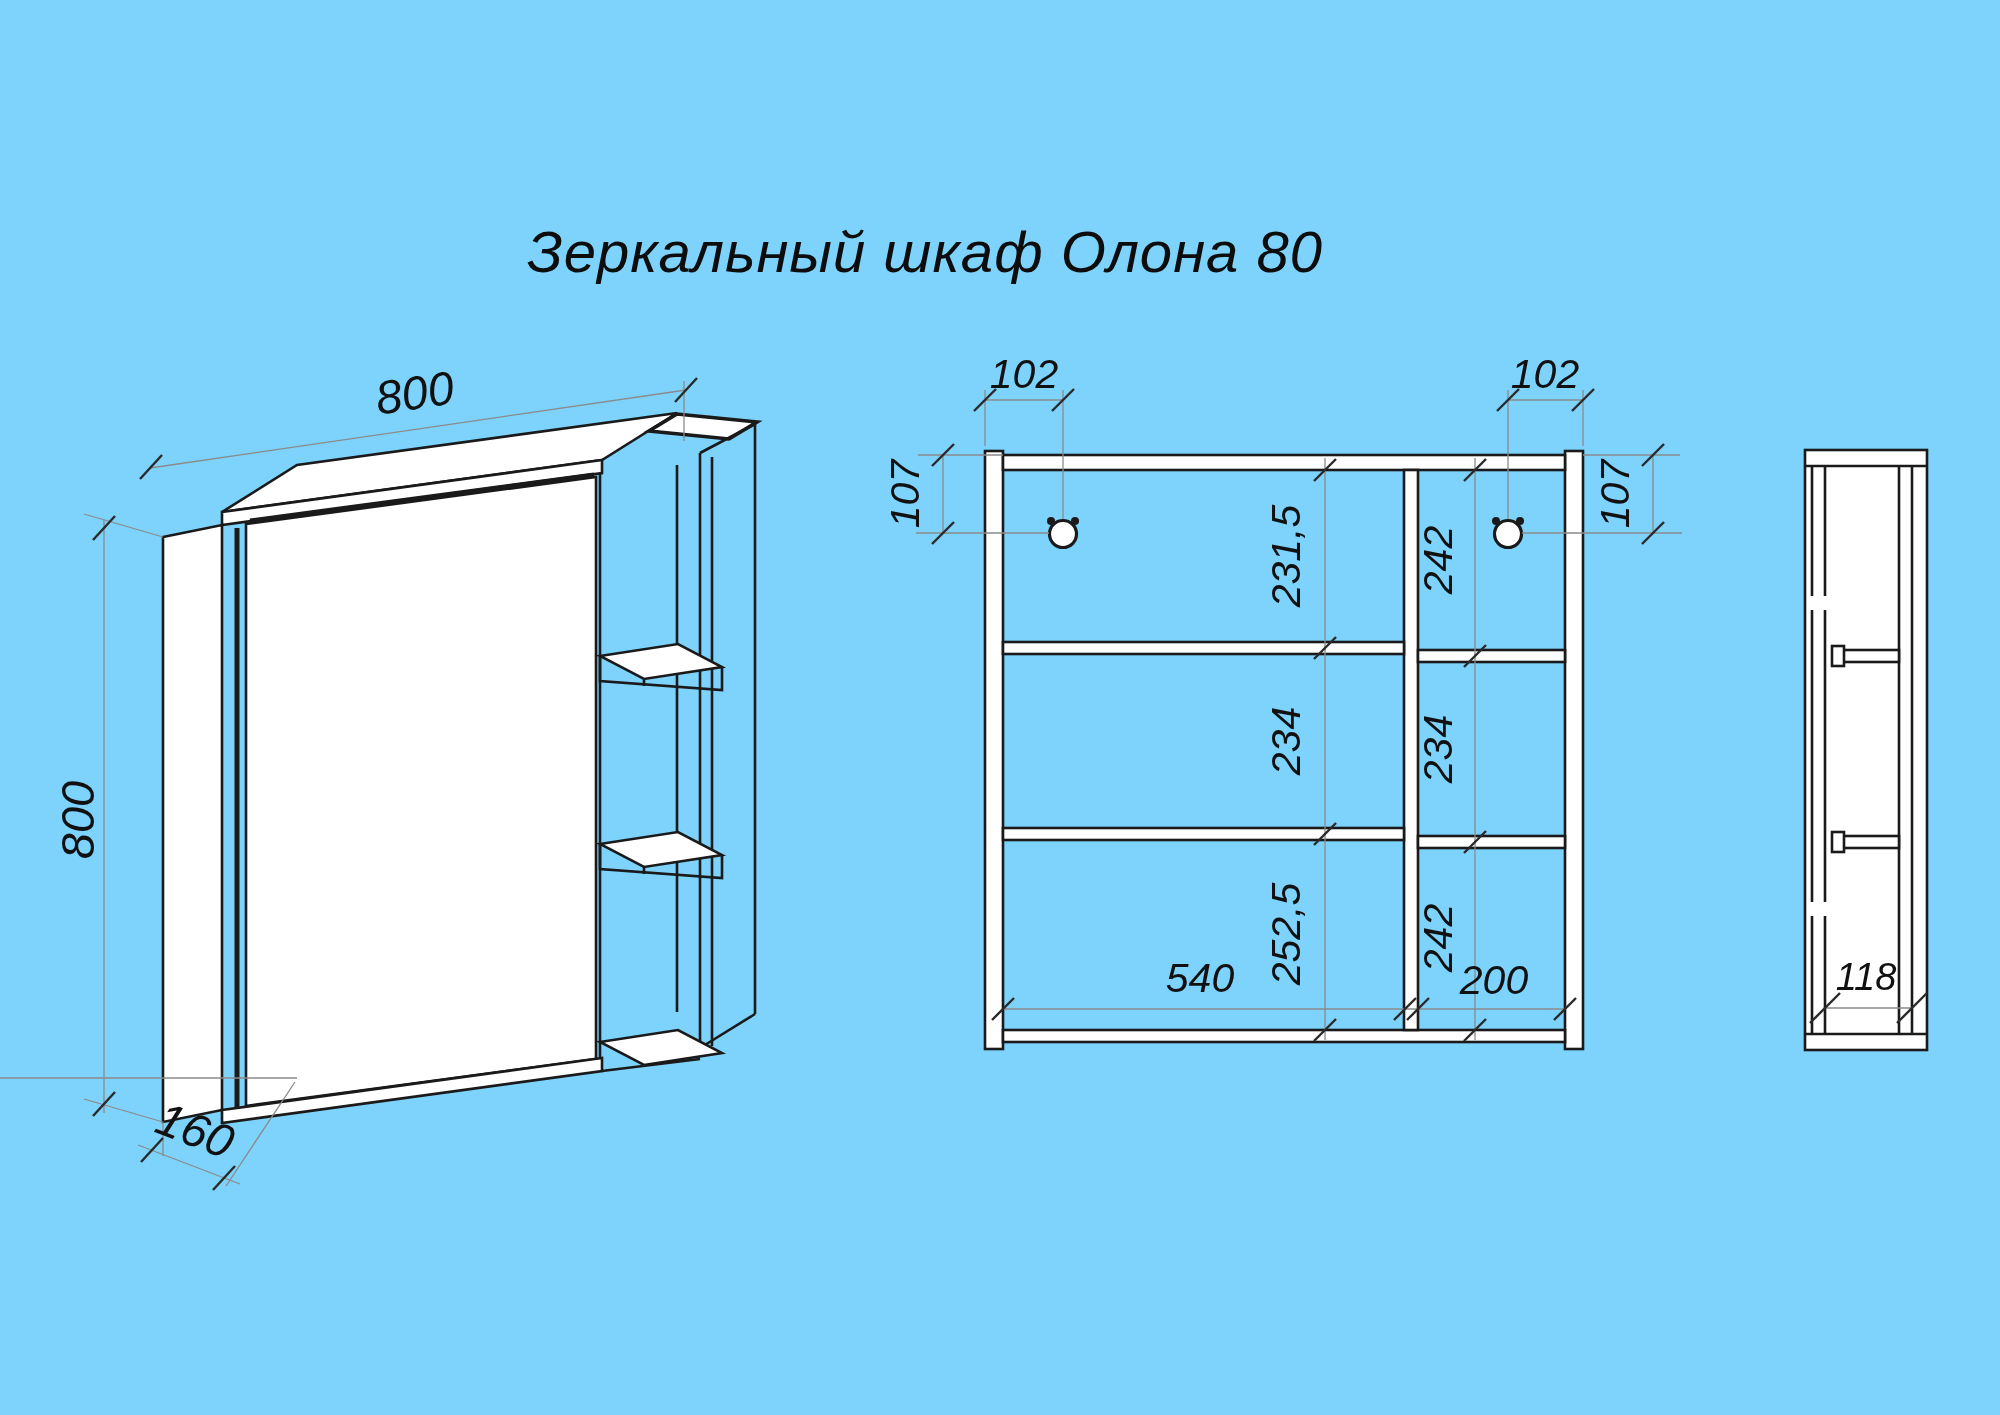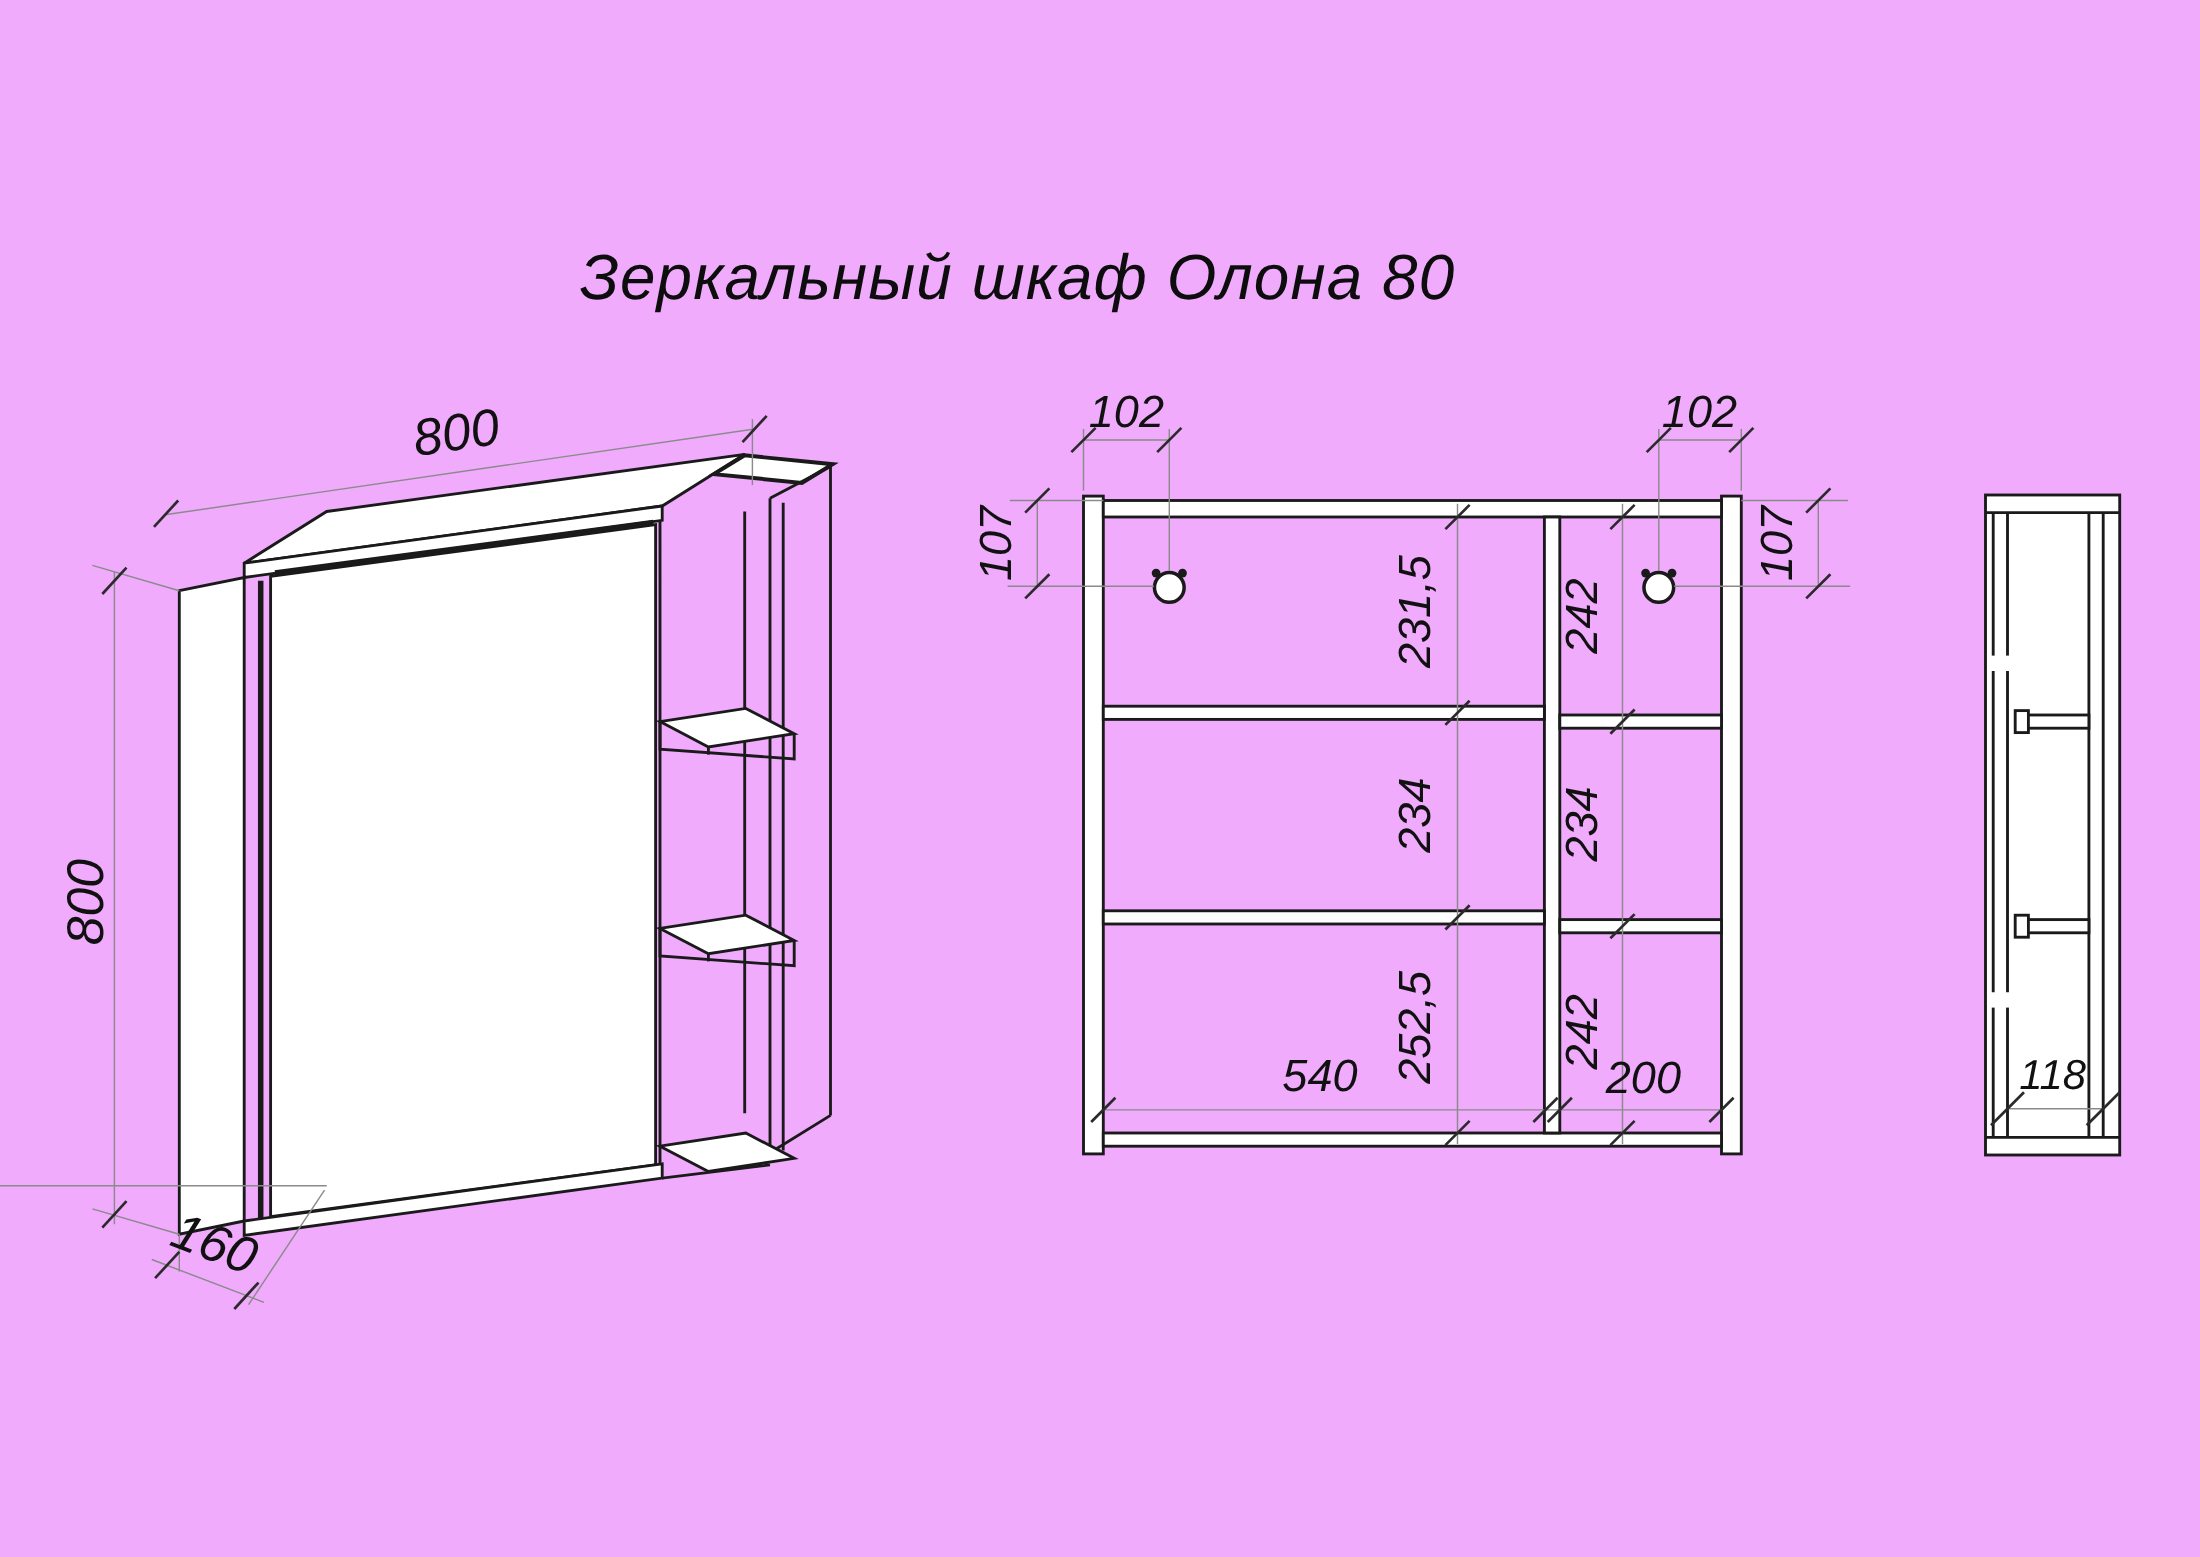--- a/index.html
+++ b/index.html
@@ -1,16 +1,16 @@
 <!DOCTYPE html>
 <html><head>
 <meta charset="utf-8">
 <style>
   html,body{margin:0;padding:0;background:#fff;}
-  .page{width:2000px;height:1415px;background:#f0abfc;position:relative;font-family:"Liberation Sans",sans-serif;}
+  .page{width:2000px;height:1415px;background:#7dd3fc;position:relative;font-family:"Liberation Sans",sans-serif;}
   svg{display:block}
   .outline{stroke:#1a1a1a;stroke-width:2.6;fill:none;stroke-linejoin:miter;stroke-linecap:butt;}
   .outline-f{stroke:#1a1a1a;stroke-width:2.6;fill:#ffffff;stroke-linejoin:miter;}
   .thick{stroke:#1a1a1a;stroke-width:5;fill:none;}
   .dimline{stroke:#8a8a8a;stroke-width:1.3;fill:none;}
   .tick{stroke:#2a2a2a;stroke-width:2.4;fill:none;}
   .dim-text{font-family:"Liberation Sans",sans-serif;font-style:italic;font-size:41px;fill:#111;}
   .dim-text-sm{font-family:"Liberation Sans",sans-serif;font-style:italic;font-size:38px;fill:#111;}
   .dim-text-lg{font-family:"Liberation Sans",sans-serif;font-style:italic;font-size:47px;fill:#111;}
   .title-text{font-family:"Liberation Sans",sans-serif;font-style:italic;font-size:58px;fill:#0d0d0d;letter-spacing:1px;}

